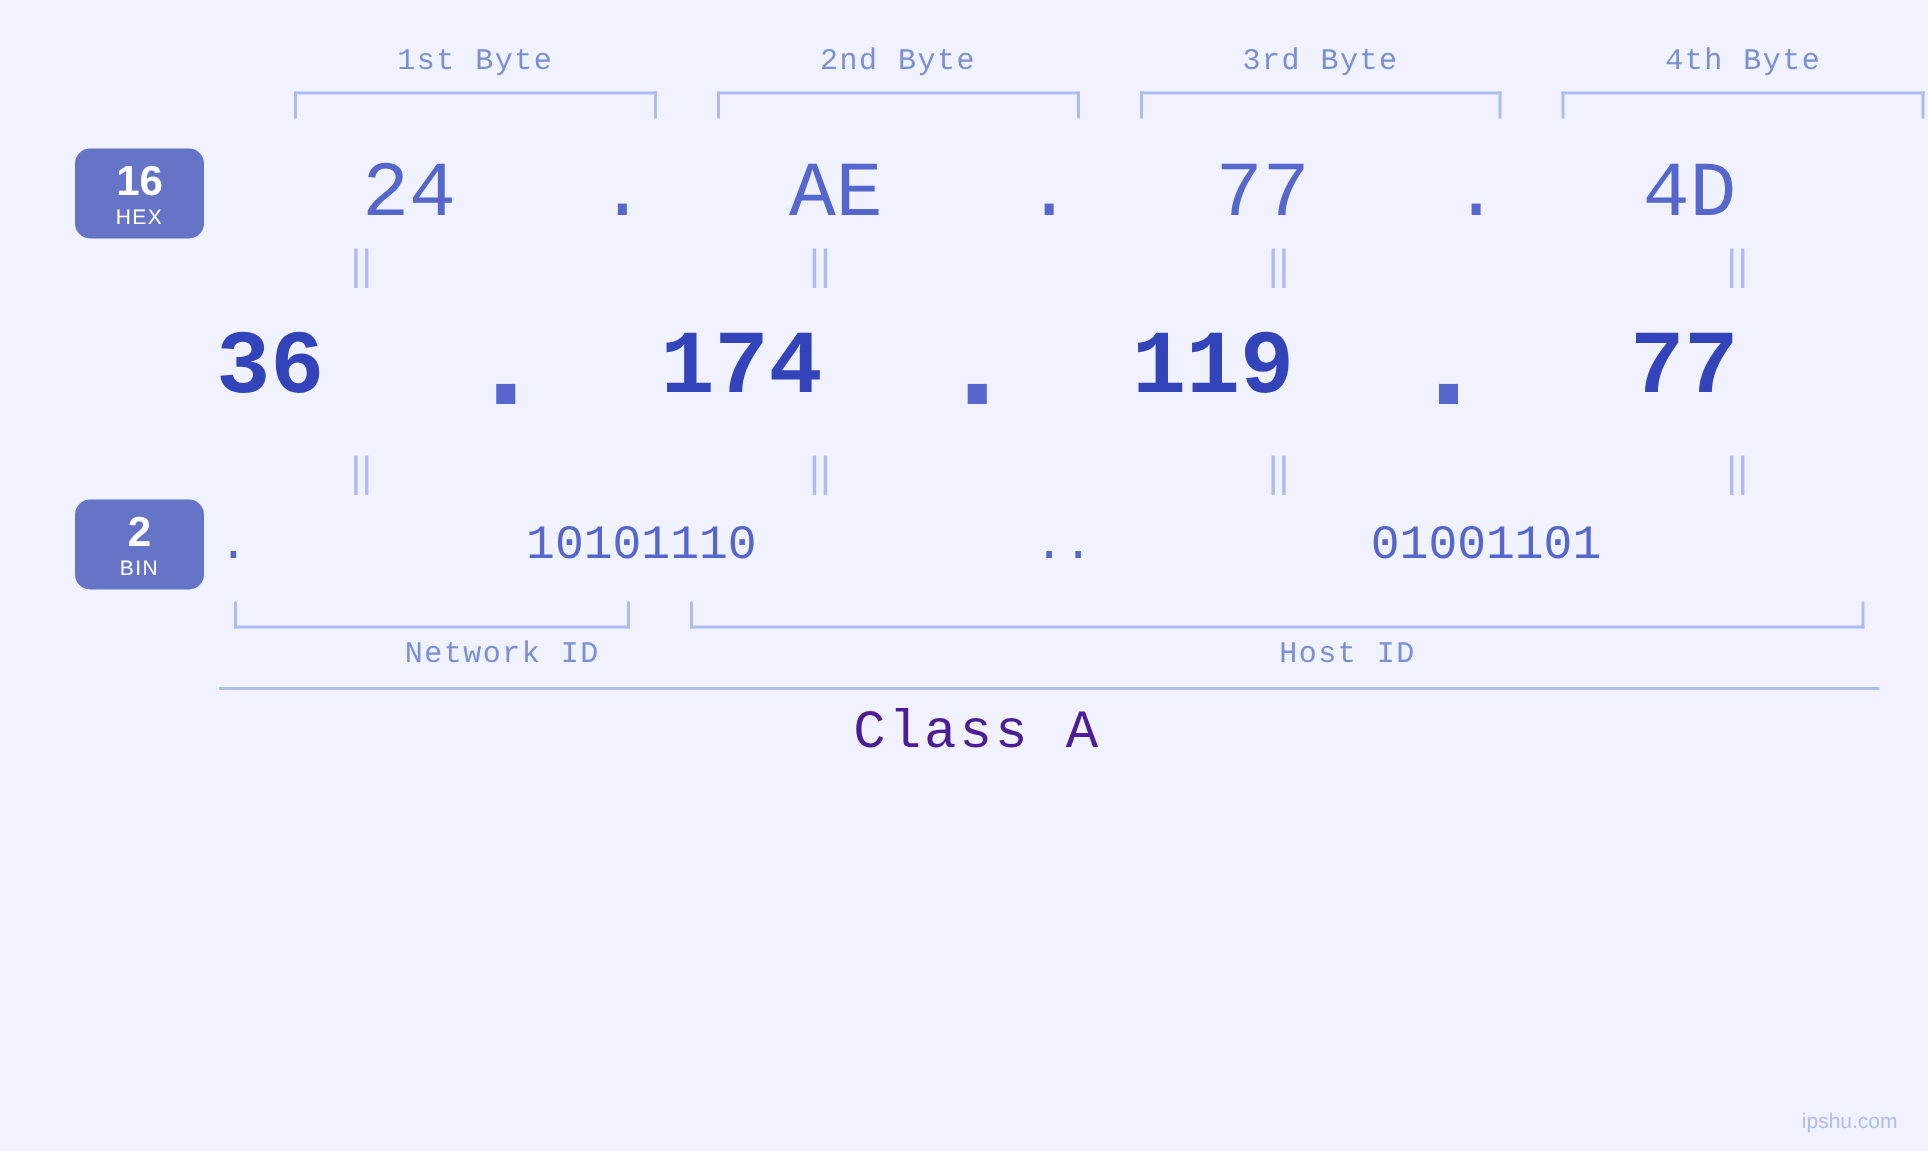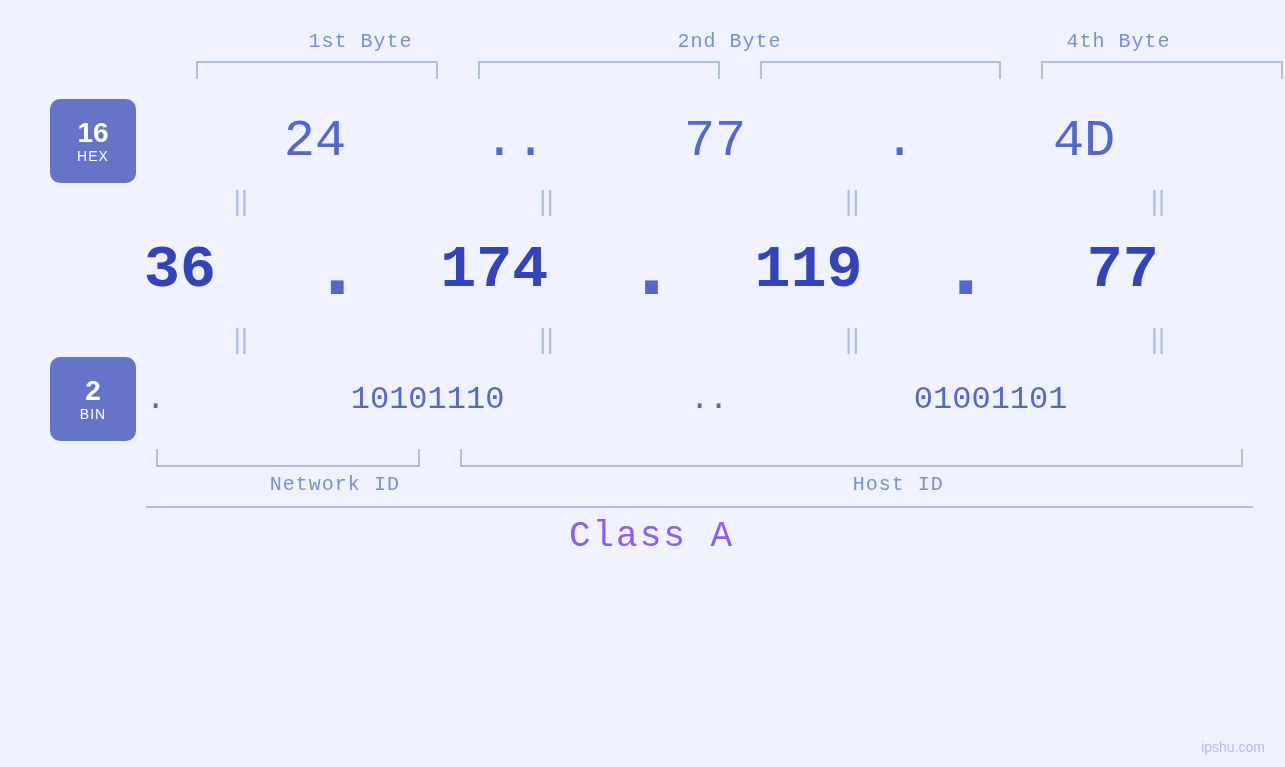--- a/index.html
+++ b/index.html
@@ -61,21 +61,21 @@
     .value-row {
       display: flex;
       align-items: center;
       width: 100%;
       margin-bottom: 0;
     }
 
     
     .base-badge {
       width: 86px;
-      height: 84px;
+      height: 60px;
       background: #6674c8;
       border-radius: 10px;
       display: flex;
       flex-direction: column;
       align-items: center;
       justify-content: center;
       flex-shrink: 0;
       margin-right: 10px;
     }
 
@@ -193,21 +193,21 @@
     }
 
     .class-bracket-line {
       border-bottom: 2px solid #b0bcf0;
       margin-left: 96px;
       margin-bottom: 8px;
     }
 
     .class-label {
       text-align: center;
-      color: #8b5cf6;
+      color: #4c1d95;
       font-size: 36px;
       font-family: 'Courier New', Courier, monospace;
       letter-spacing: 2px;
       margin-top: 6px;
     }
 
     
     .watermark {
       position: absolute;
       bottom: 12px;
@@ -226,20 +226,21 @@
 <body>
 
 <div class="container">
 
   <div class="byte-headers">
     <div style="width:96px; flex-shrink:0;"></div>
     <div class="byte-col">1st Byte</div>
     <div class="spacer-col"></div>
     <div class="byte-col">2nd Byte</div>
     <div class="spacer-col"></div>
+    <div class="byte-col">3rd Byte</div>
     <div class="spacer-col"></div>
     <div class="byte-col">4th Byte</div>
   </div>
 
   <div class="bracket-row">
     <div style="width:96px; flex-shrink:0;"></div>
     <div class="bracket"></div>
     <div class="spacer-col"></div>
     <div class="bracket"></div>
     <div class="spacer-col"></div>
@@ -249,20 +250,21 @@
   </div>
 
   <div class="value-row">
     <div class="base-badge">
       <span class="base-number">16</span>
       <span class="base-label">HEX</span>
     </div>
     <div class="values-area">
       <div class="byte-value hex">24</div>
       <div class="dot hex">.</div>
+      <div class="byte-value hex">AE</div>
       <div class="dot hex">.</div>
       <div class="byte-value hex">77</div>
       <div class="dot hex">.</div>
       <div class="byte-value hex">4D</div>
     </div>
   </div>
 
   <div class="equals-row">
     <div class="equals-col">||</div>
     <div class="spacer-col"></div>

